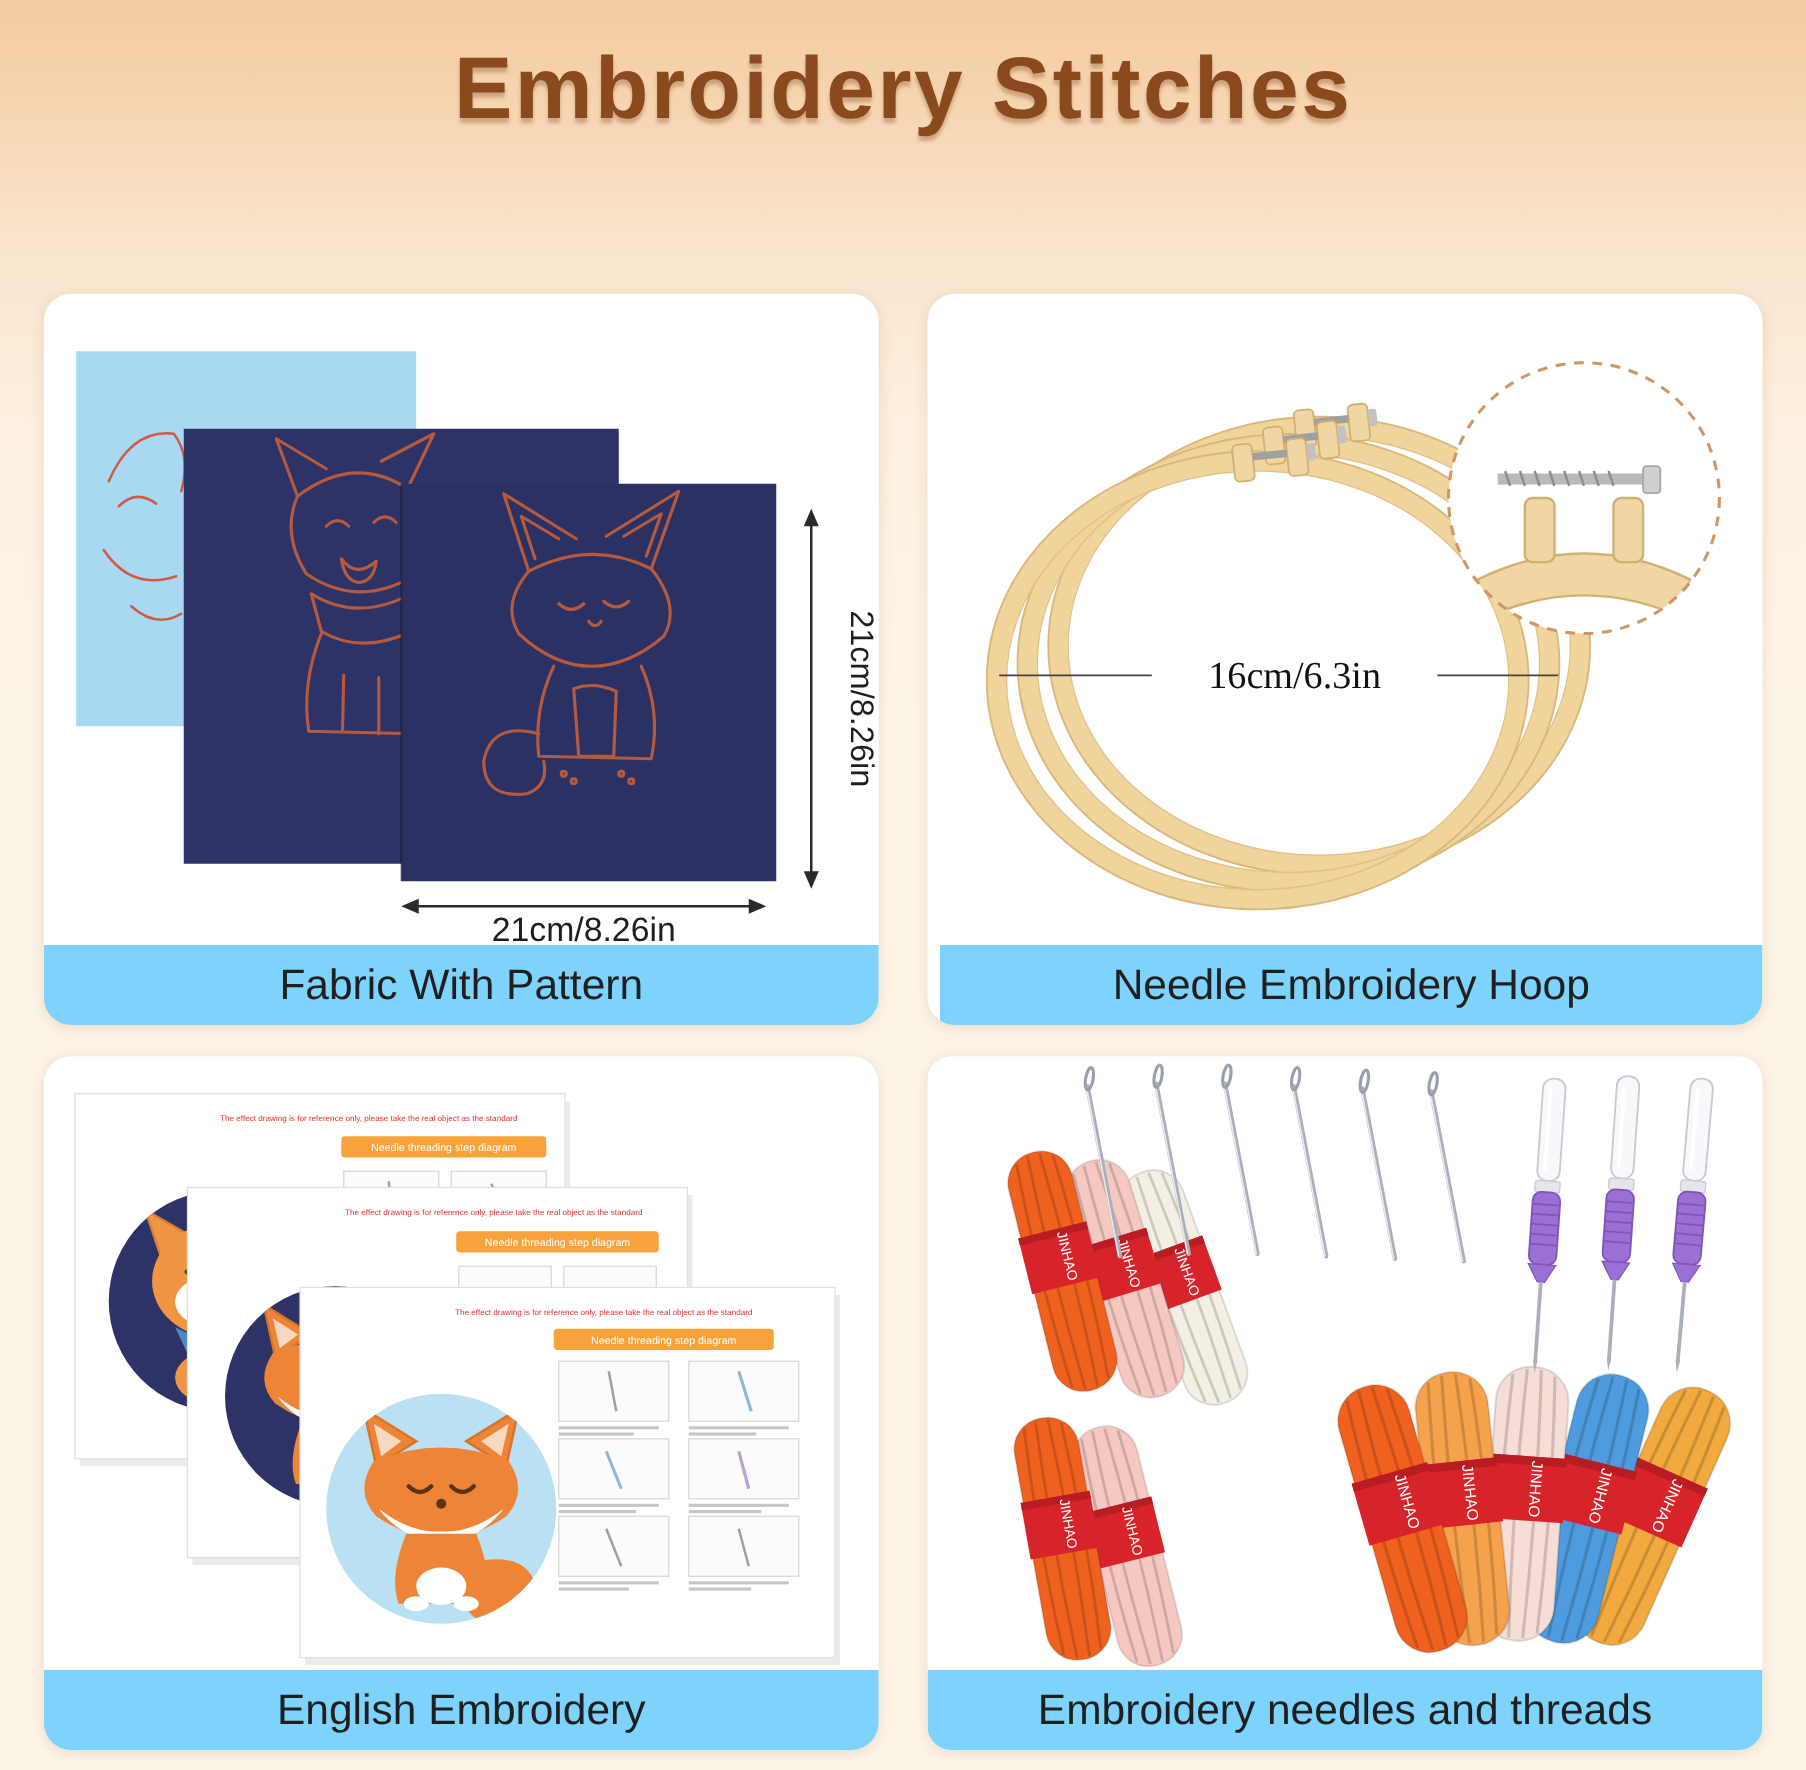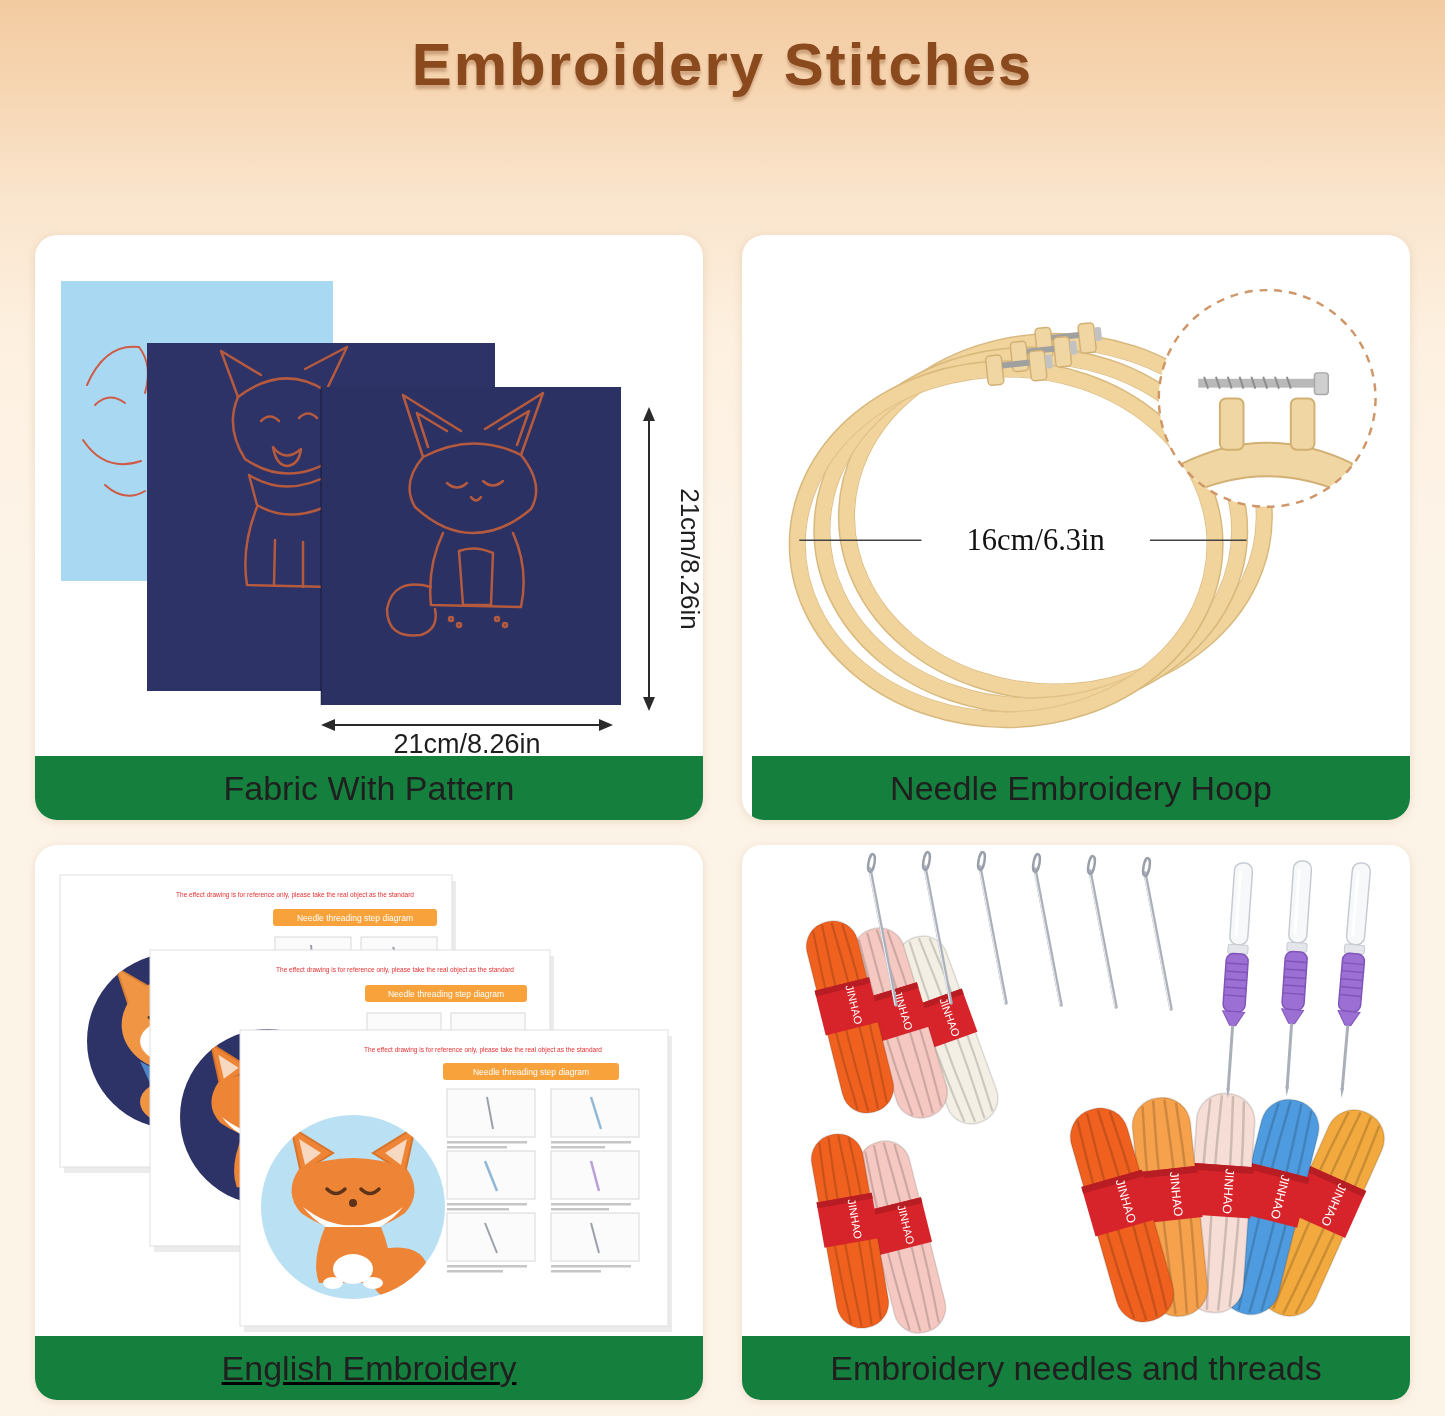--- a/index.html
+++ b/index.html
@@ -1,31 +1,31 @@
 <!DOCTYPE html>
 <html><head>
 <meta charset="utf-8">
 <style>
   * { margin:0; padding:0; box-sizing:border-box; }
   body { font-family:"Liberation Sans", sans-serif; background:#fdf4e8; }
   .page { position:relative; width:1445px; height:1416px; overflow:hidden;
     background: linear-gradient(180deg, #f3cba1 0%, #f6d5b1 6%, #fae5cd 14%, #fdf0e0 24%, #fdf4e8 40%, #fdf4e8 100%); }
   .title { position:absolute; top:30px; left:0; width:100%; text-align:center;
-    font-size:60px; font-weight:bold; color:#8a4a1e; letter-spacing:2px;
+    font-size:70px; font-weight:bold; color:#8a4a1e; letter-spacing:2px;
     text-shadow: 0 4px 3px rgba(122,60,20,0.32); }
   .card { position:absolute; background:#ffffff; border-radius:22px;
     box-shadow: 0 2px 10px rgba(150,110,60,0.18); overflow:hidden;
     display:flex; flex-direction:column; }
   .card-body { flex:1; position:relative; }
   .card-body svg { display:block; width:100%; height:100%; }
-  .caption { height:64px; background:#15803d; display:flex; align-items:center;
+  .caption { height:64px; background:#7dd3fc; display:flex; align-items:center;
     justify-content:center; font-size:34px; color:#1f1f1f; }
   #card-fabric      { left:35px;  top:235px; width:668px; height:585px; }
   #card-hoop        { left:742px; top:235px; width:668px; height:585px;padding-left:10px; }
-  #card-instruction { left:35px;  top:845px; width:668px; height:555px;text-decoration:underline; }
+  #card-instruction { left:35px;  top:845px; width:668px; height:555px; }
   #card-threads     { left:742px; top:845px; width:668px; height:555px;border-radius:19px; }
 </style>
 </head>
 <body>
 
 <div class="page">
 
   <h1 class="title">Embroidery Stitches</h1>
 
   <section class="card" id="card-fabric">

